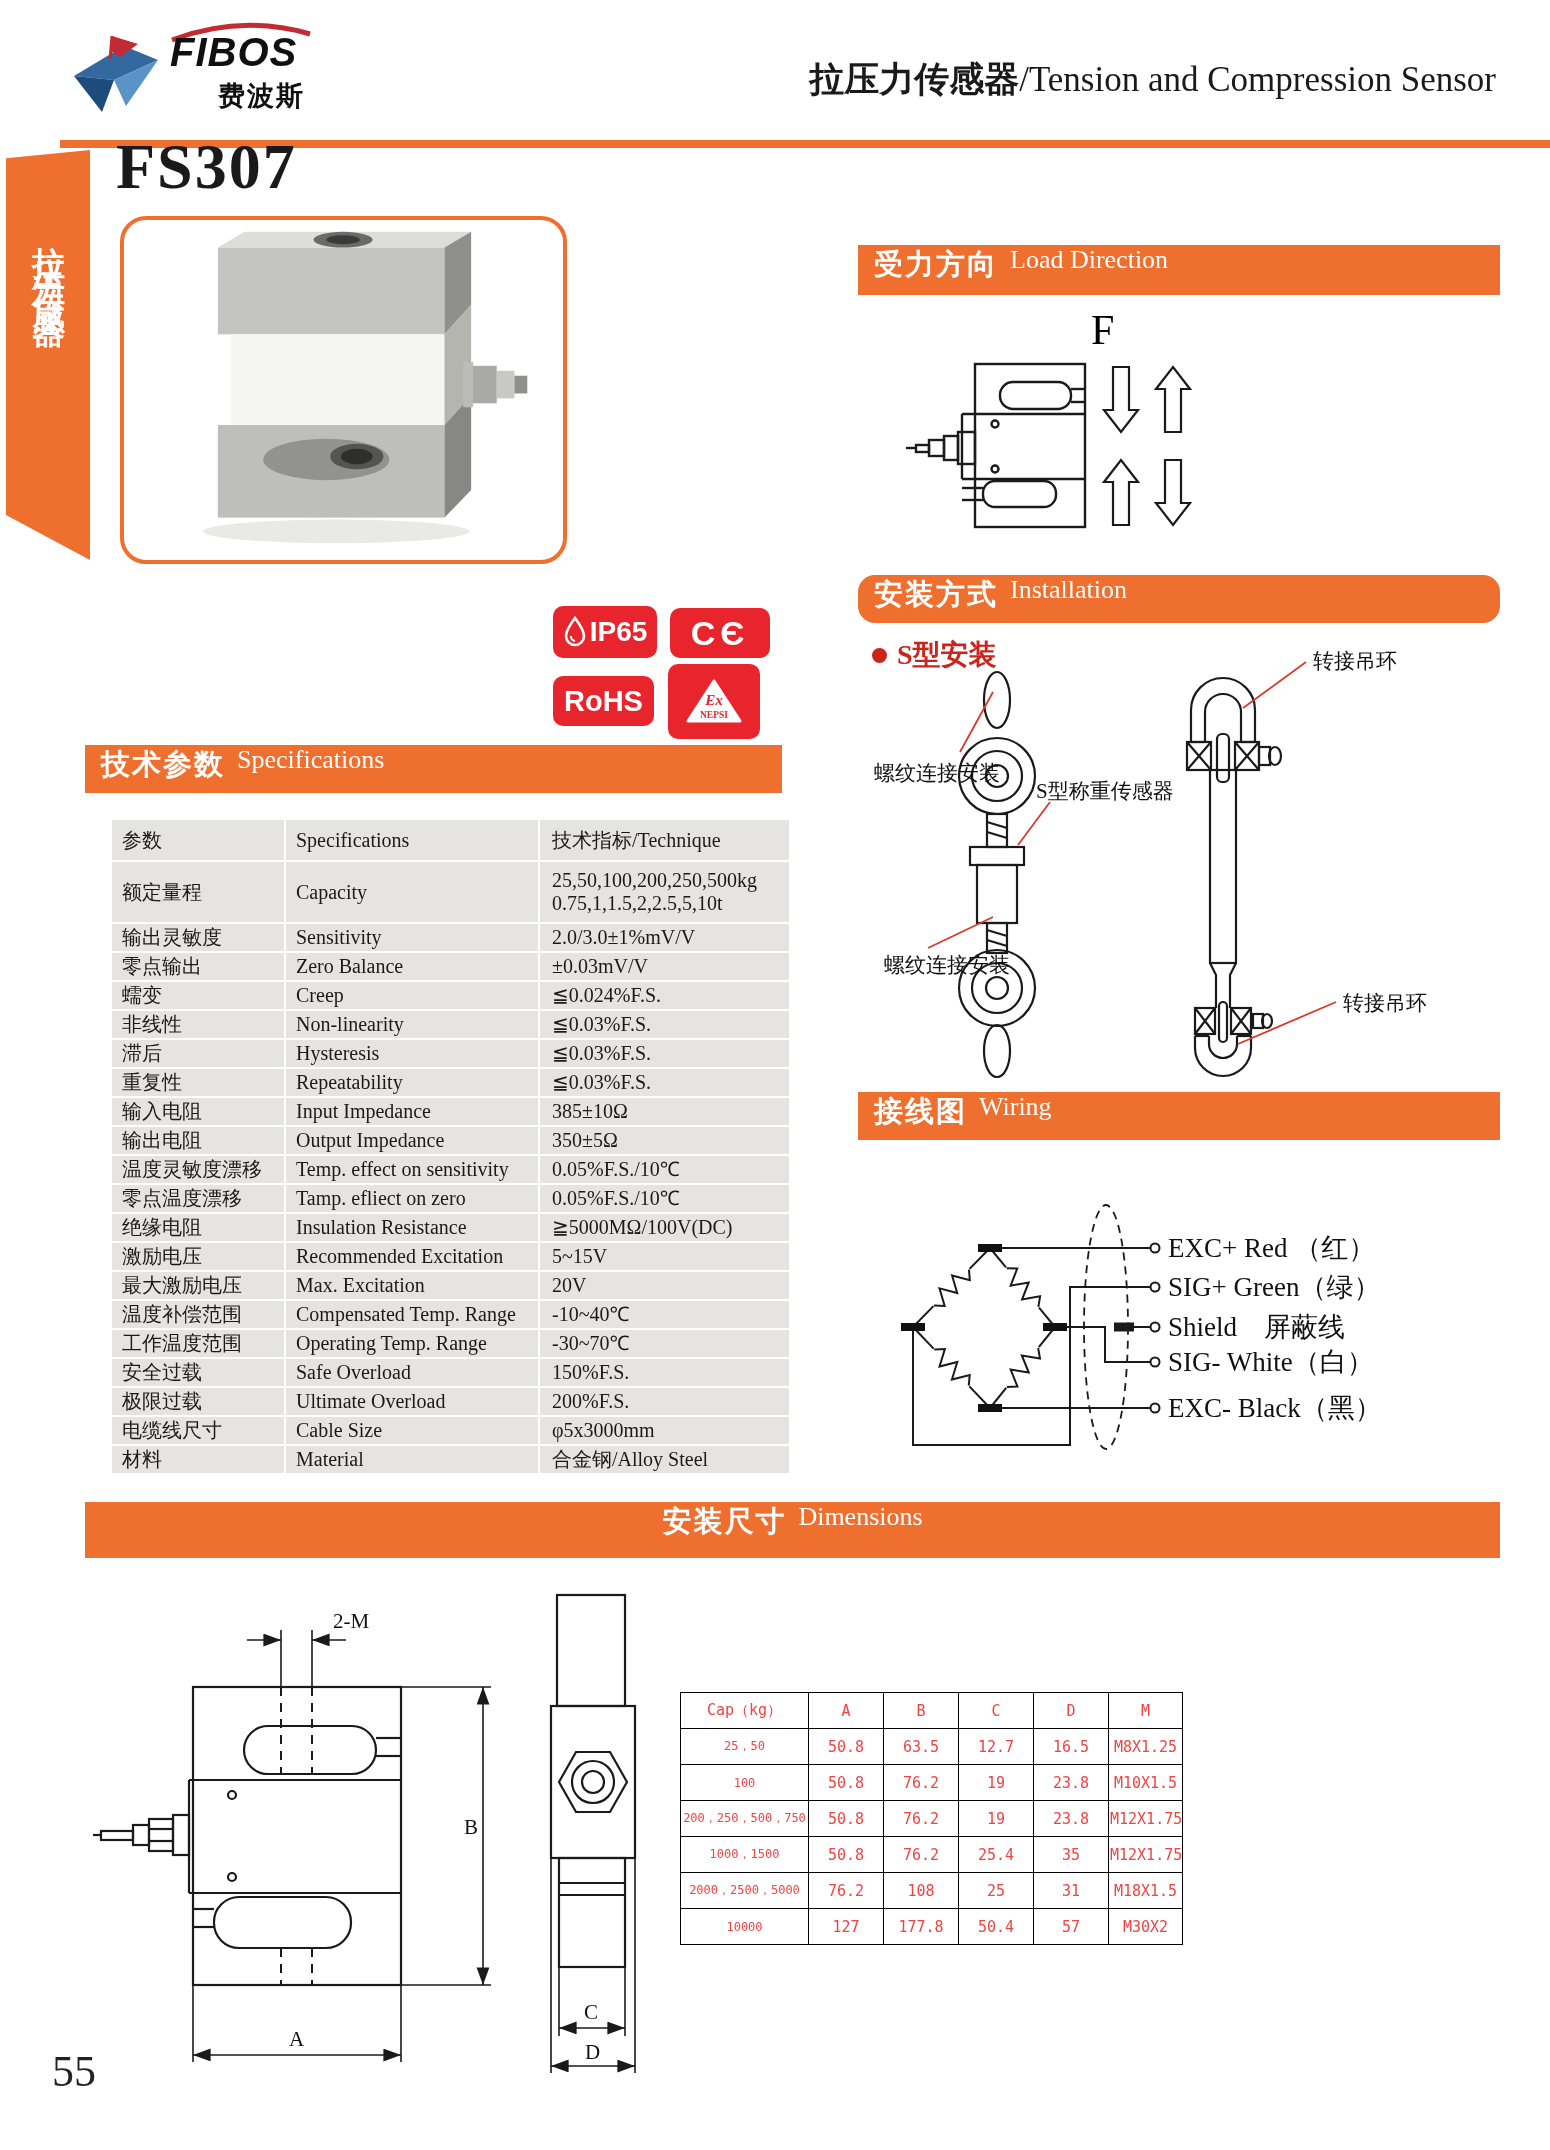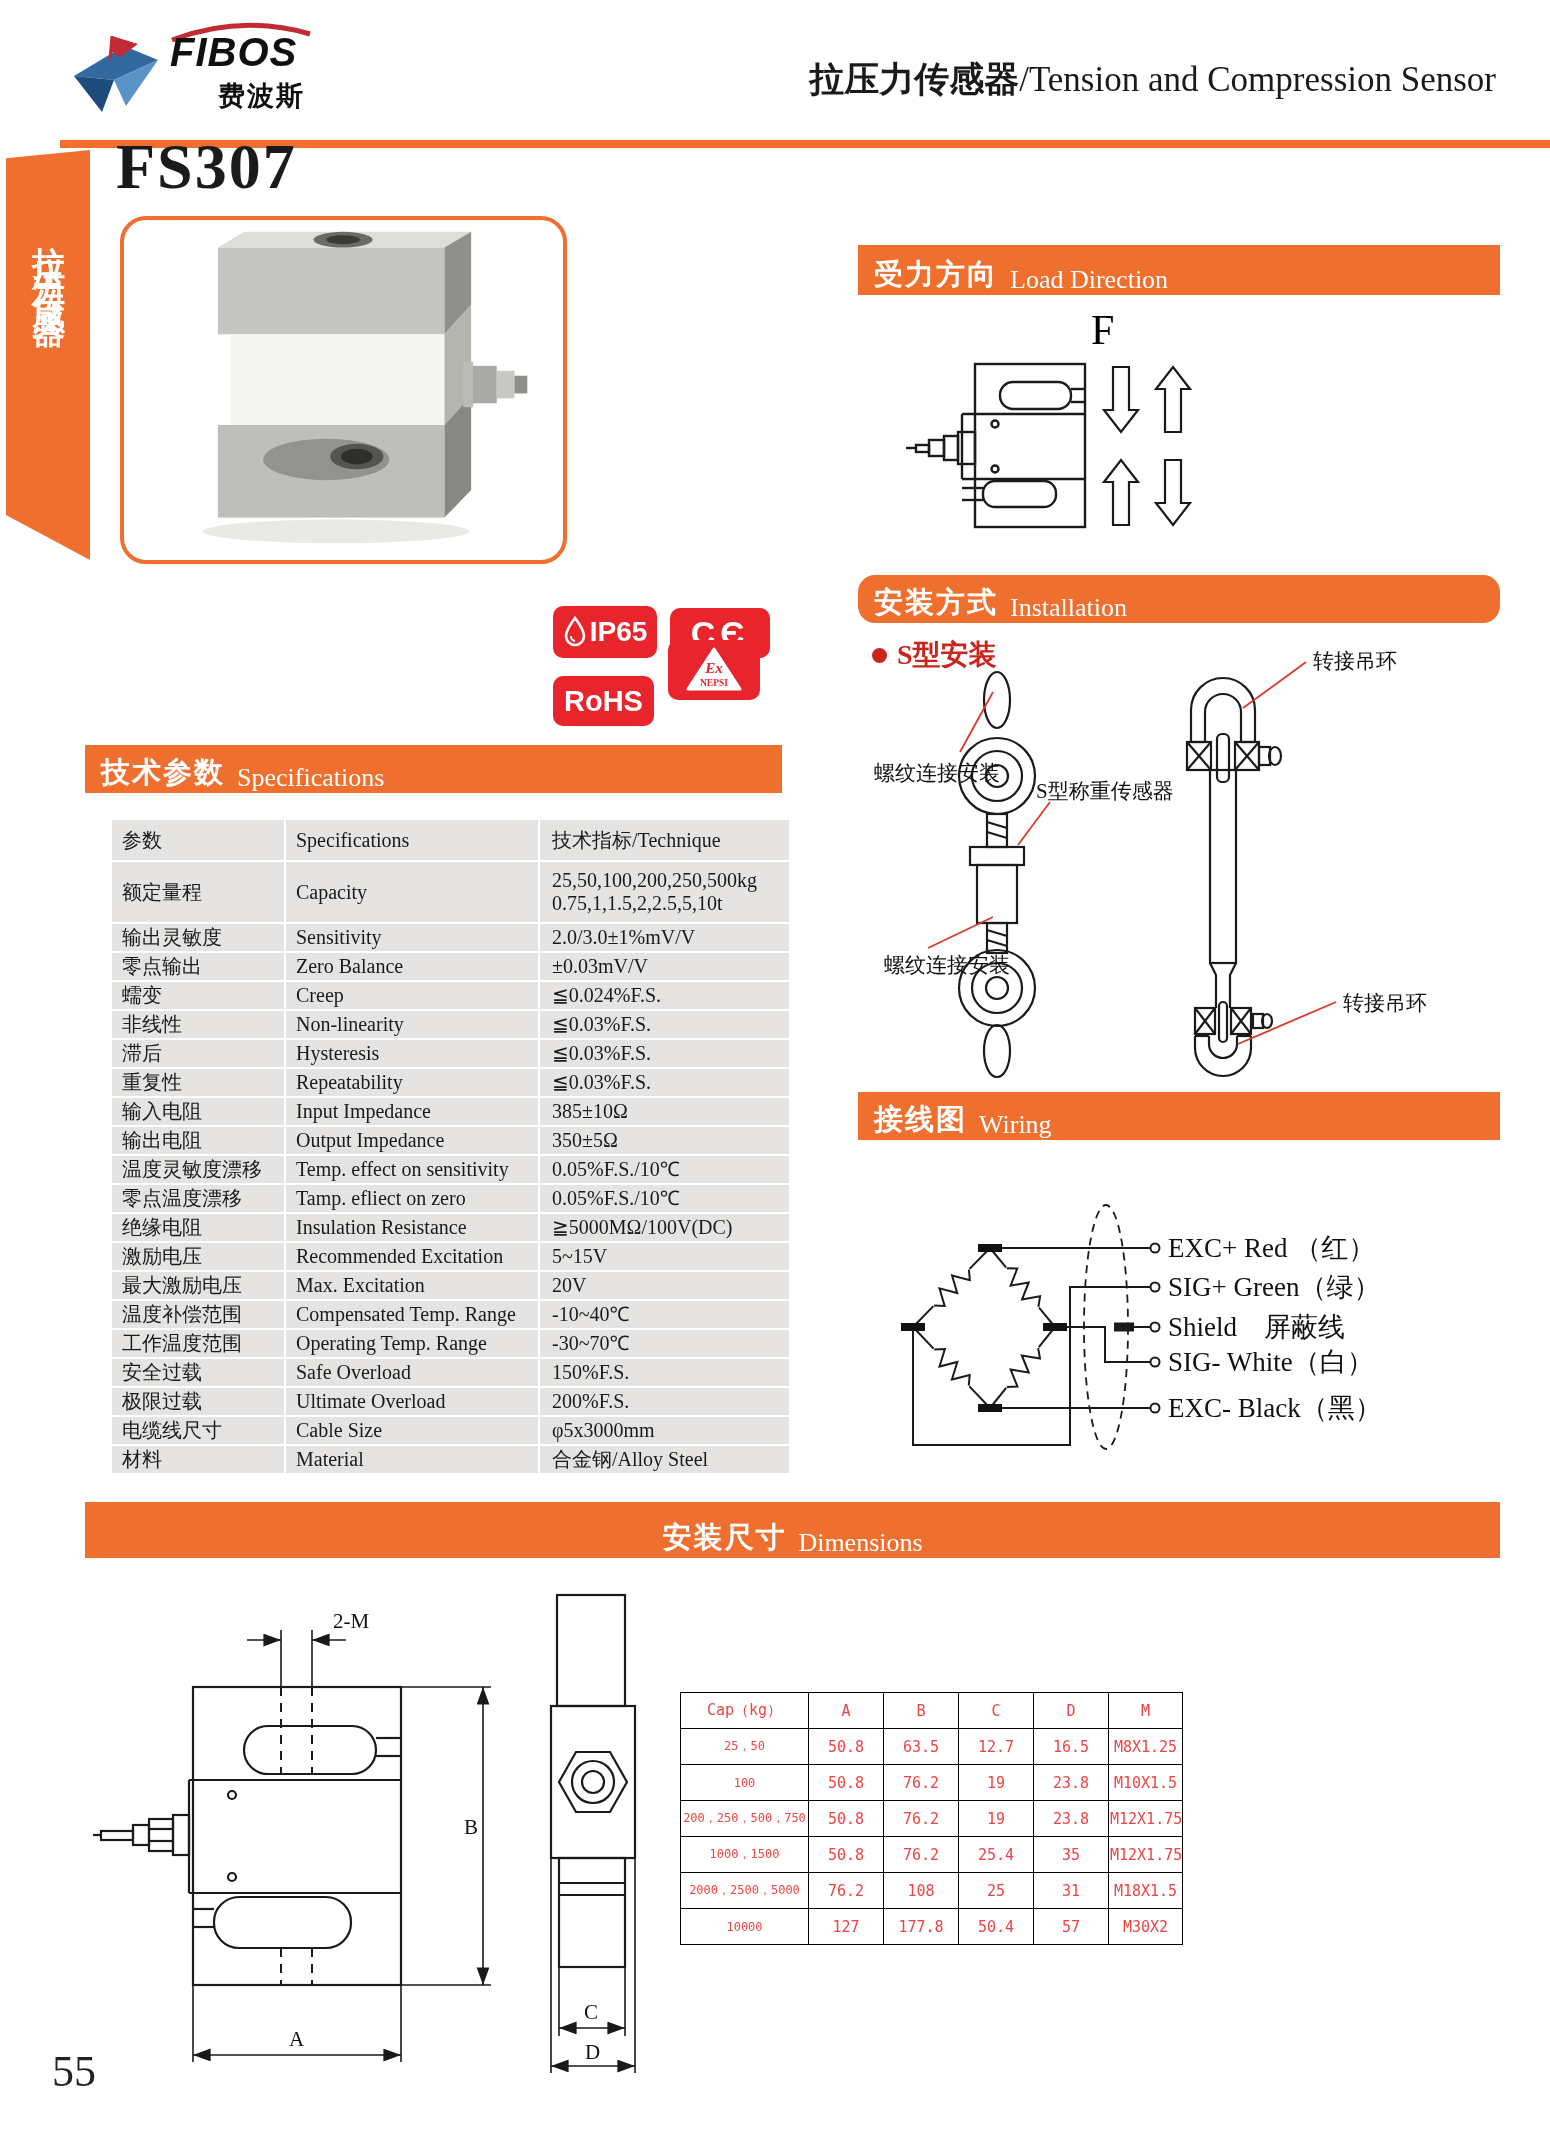--- a/index.html
+++ b/index.html
@@ -33,24 +33,24 @@
 
   .photo-frame{left:120px;top:216px;width:447px;height:348px;border:4px solid var(--orange);
                border-radius:26px;box-sizing:border-box;background:#fff;}
 
   
   .badge{background:var(--red);border-radius:10px;display:flex;align-items:center;justify-content:center;
          color:#fff;font-family:"Liberation Sans",sans-serif;font-weight:bold;text-align:center;}
   .b-ip65{left:553px;top:606px;width:104px;height:52px;font-size:28px;gap:3px;}
   .b-ce{left:670px;top:608px;width:100px;height:50px;font-size:34px;letter-spacing:5px;}
   .b-rohs{left:553px;top:676px;width:101px;height:50px;font-size:29px;}
-  .b-ex{left:668px;top:640px;width:92px;height:60px;}
+  .b-ex{left:668px;top:664px;width:92px;height:75px;}
 
   
-  .bar{position:absolute;background:var(--orange);color:#fff;display:flex;align-items:flex-end;
+  .bar{position:absolute;background:var(--orange);color:#fff;display:flex;align-items:flex-start;
        padding-left:16px;box-sizing:border-box;}
   .bar .cn{font-family:"Liberation Sans",sans-serif;font-weight:bold;font-size:29px;letter-spacing:2px;}
   .bar .en{font-family:"Liberation Serif",serif;font-size:26px;margin-left:12px;}
   .bar-specs{left:85px;top:745px;width:697px;height:48px;}
   .bar-load{left:858px;top:245px;width:642px;height:50px;}
   .bar-install{left:858px;top:575px;width:642px;height:48px;border-radius:17px;}
   .bar-wiring{left:858px;top:1092px;width:642px;height:48px;}
   .bar-dims{left:85px;top:1502px;width:1415px;height:56px;justify-content:center;padding-left:0;}
 
   

